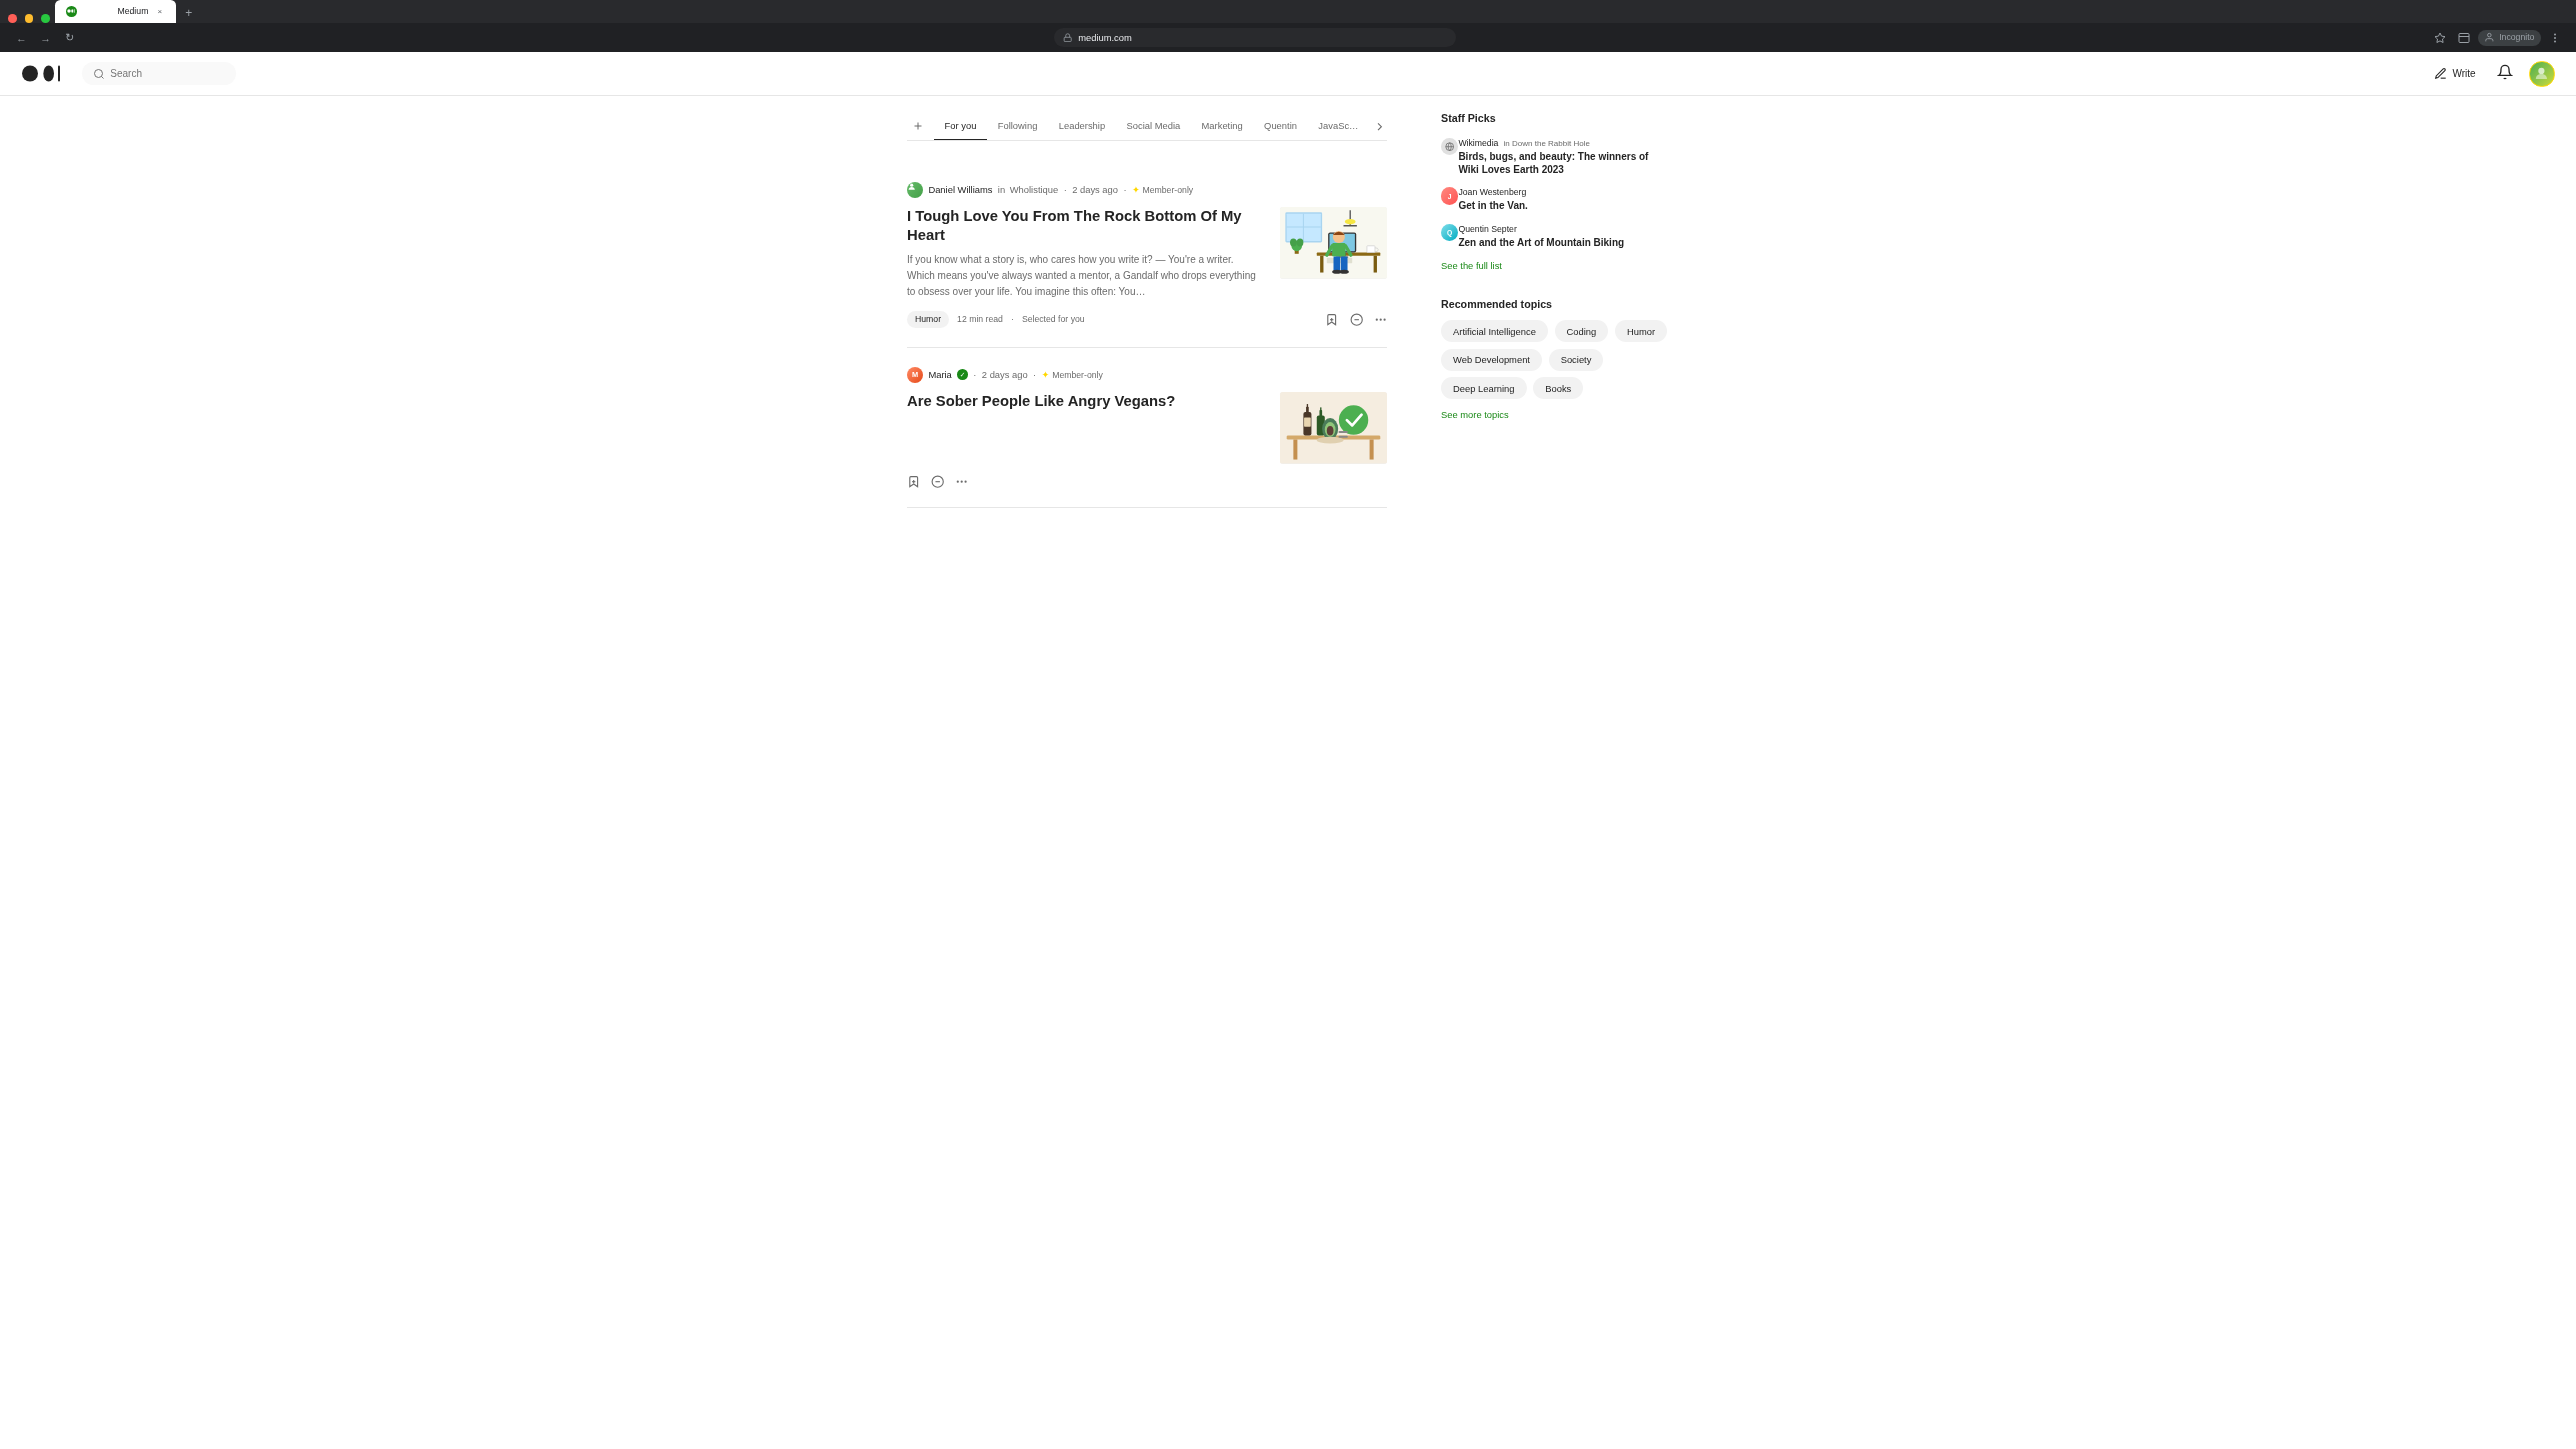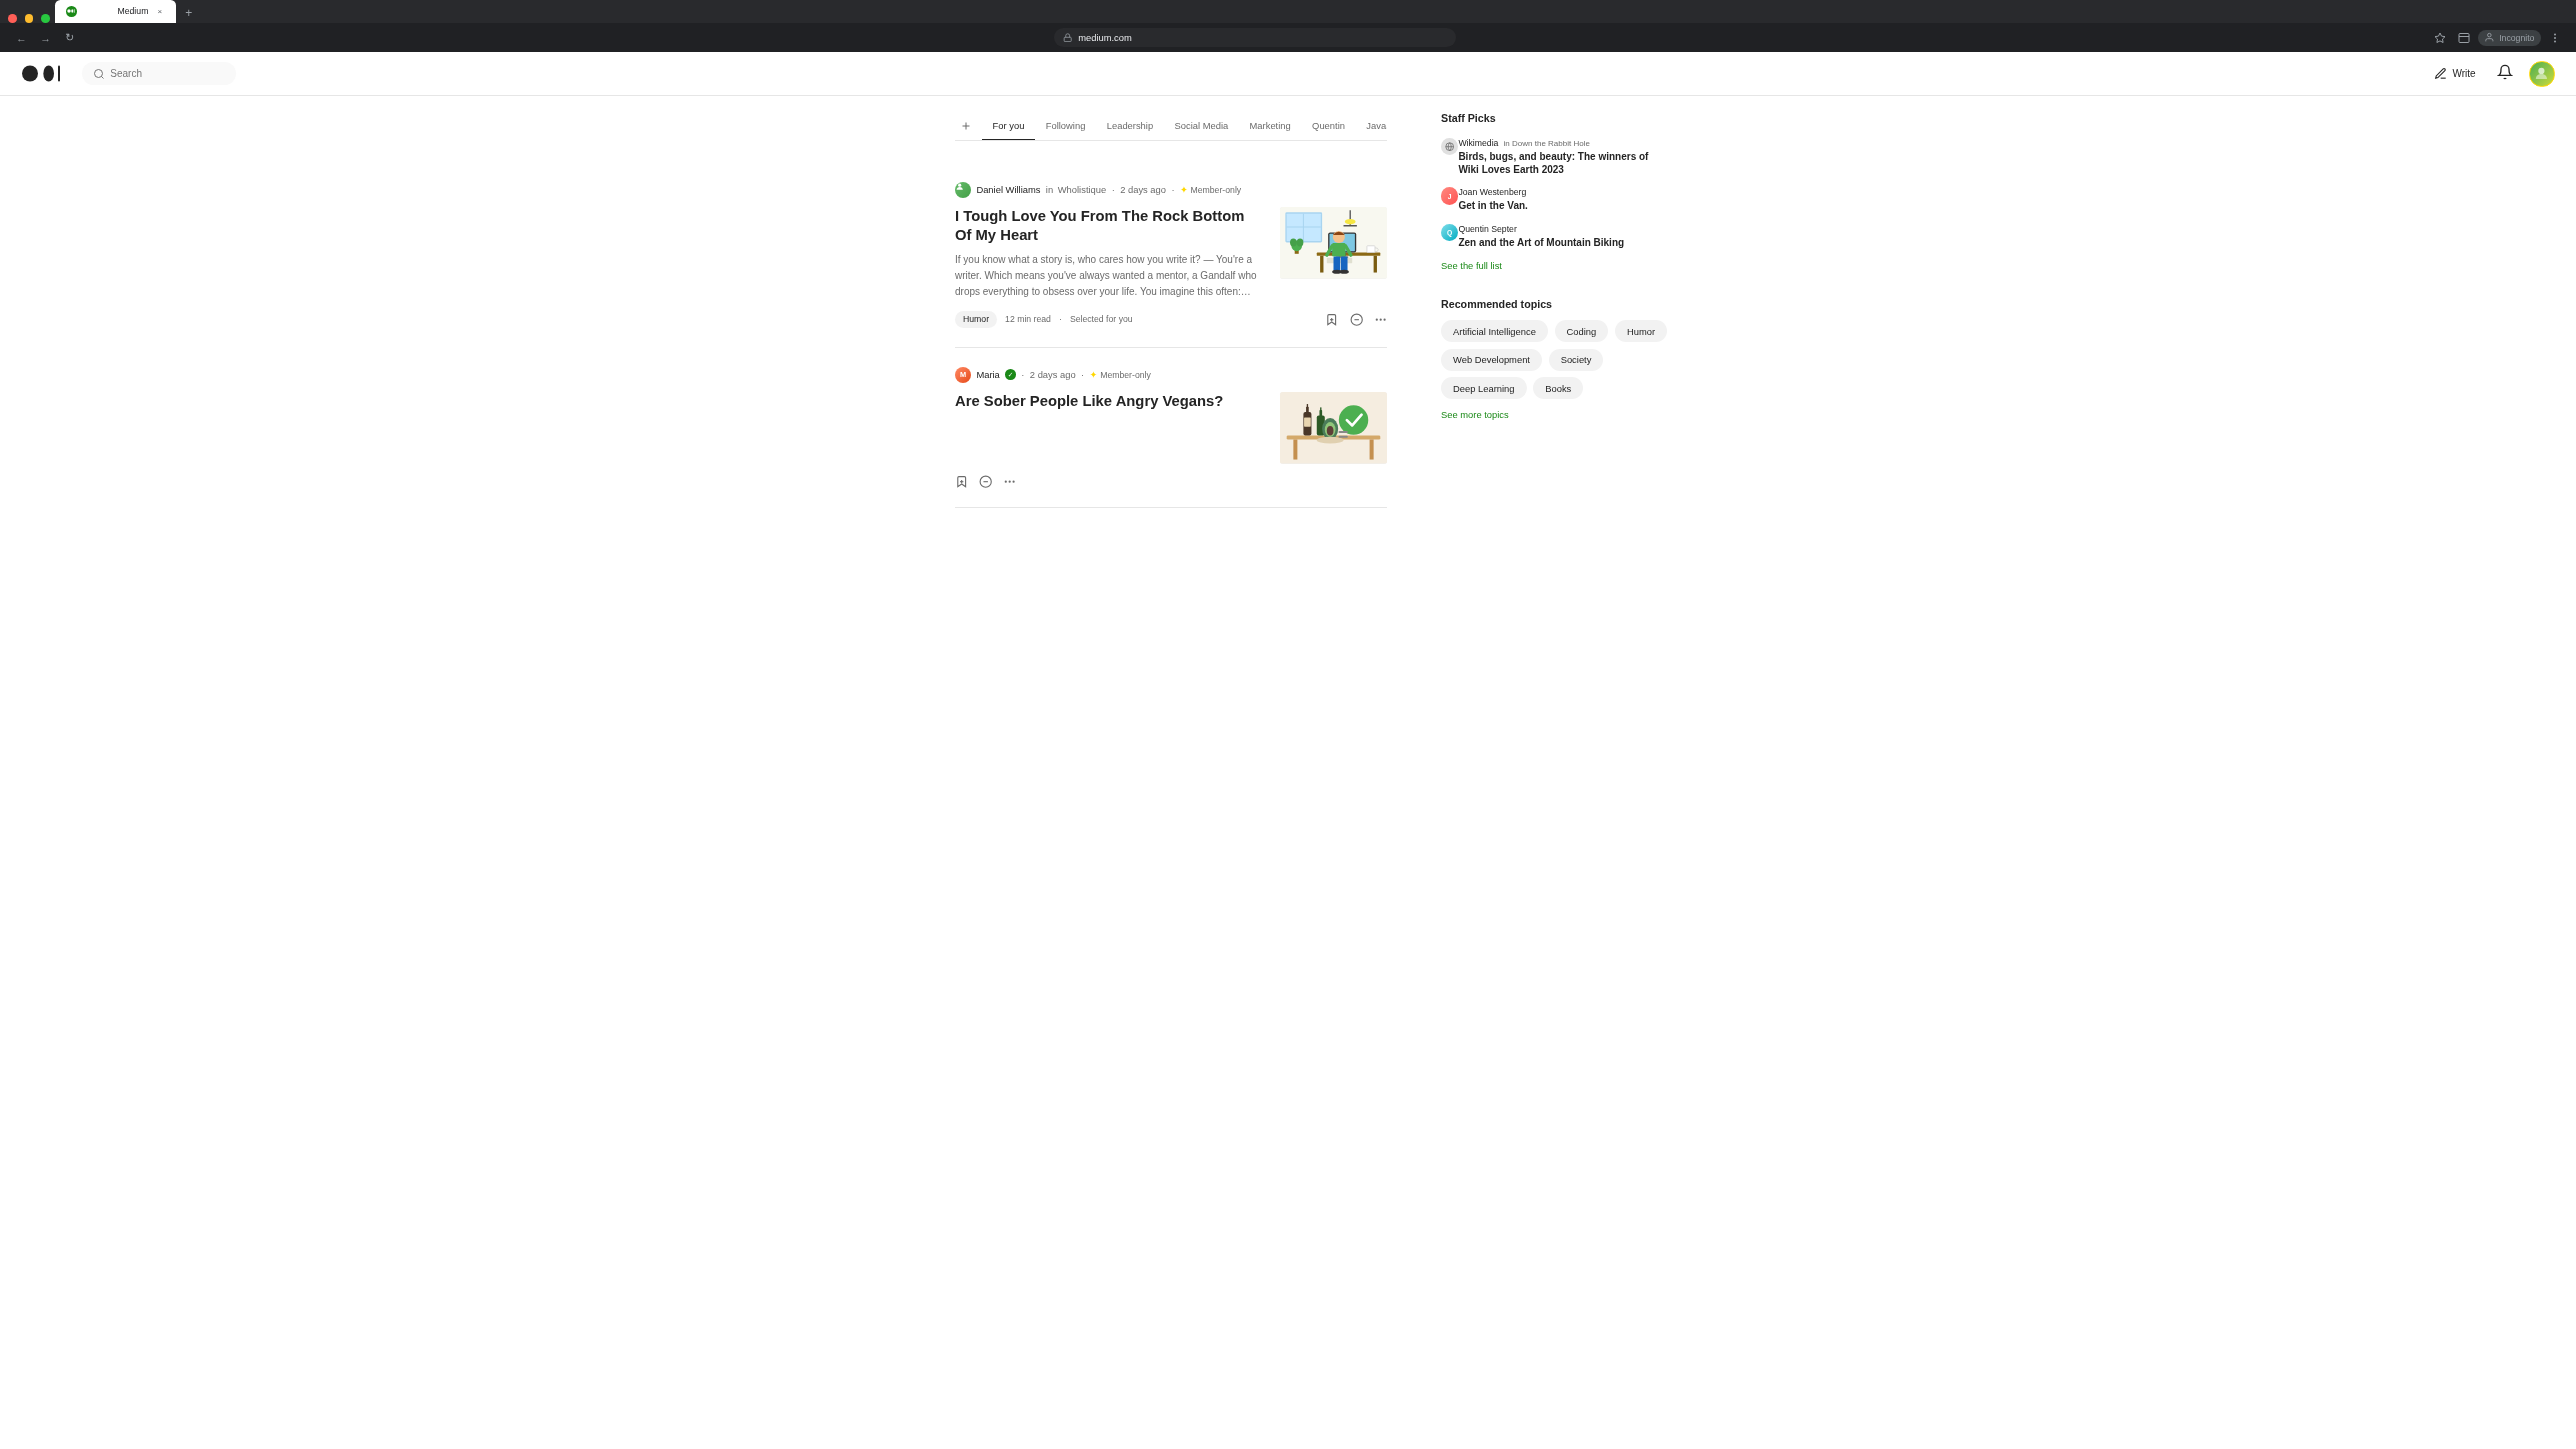--- a/index.html
+++ b/index.html
@@ -128,21 +128,21 @@
       border-radius: 50%;
       display: flex; align-items: center; justify-content: center;
       color: #9aa0a6;
       font-size: 10.7px;
       cursor: pointer;
       background: none;
       border: none;
     }
     .incognito-badge {
       display: flex;
-      align-items: center;
+      align-items: flex-start;
       gap: 4px;
       color: #9aa0a6;
       font-size: 8.7px;
       padding: 2.7px 6.7px;
       border-radius: 13.4px;
       background: #3c4043;
     }
 
     
     .medium-app {
@@ -226,21 +226,20 @@
       max-width: 805px;
       margin: 0 auto;
       padding: 16px 21.5px;
       gap: 54px;
     }
 
     
     .feed-column {
       flex: 1;
       min-width: 0;
-      margin-left: 48px;
     }
 
     
     .nav-tabs {
       display: flex;
       align-items: center;
       gap: 0;
       border-bottom: 0.7px solid #e6e6e6;
       margin-bottom: 21.5px;
       overflow: hidden;

